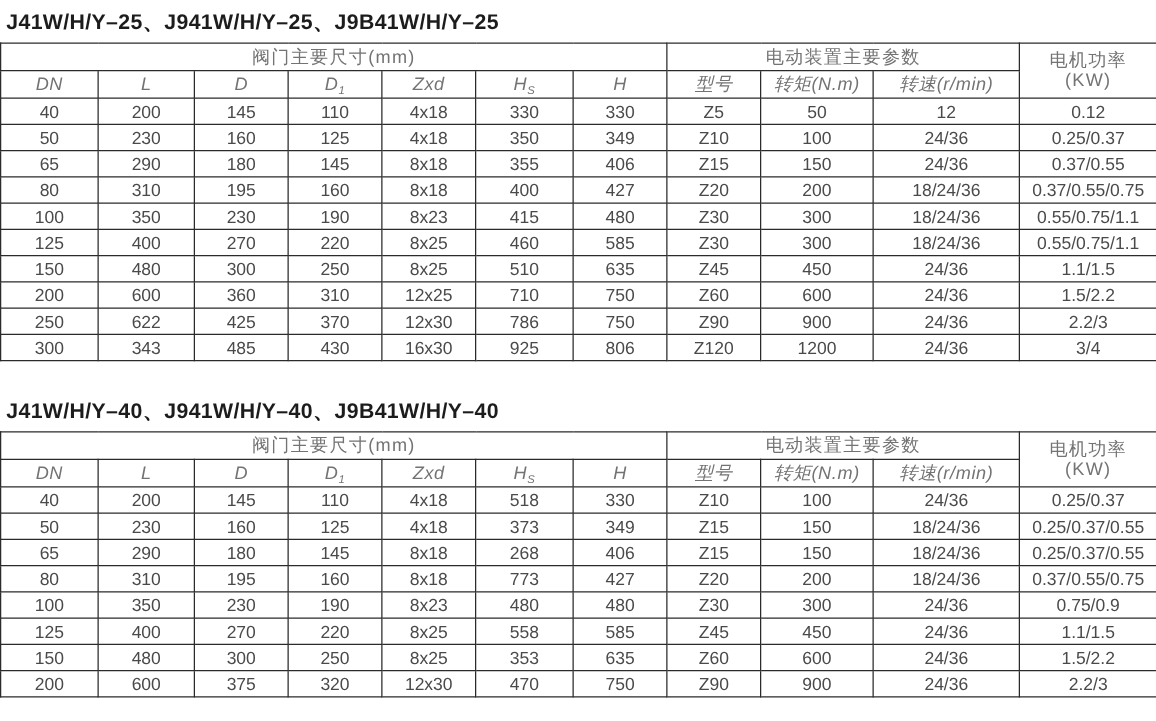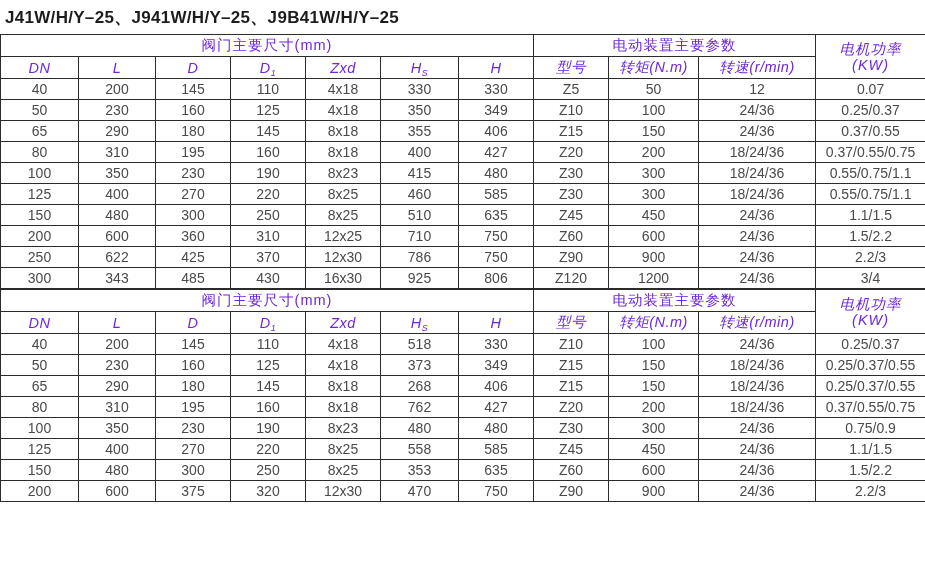--- a/index.html
+++ b/index.html
@@ -32,21 +32,21 @@
   }
   table.spec th, table.spec td {
     border: 1px solid #2b2b2b;
     text-align: center;
     vertical-align: middle;
     font-weight: normal;
     overflow: hidden;
     white-space: nowrap;
   }
   table.spec thead th {
-    color: #6d28d9;
+    color: #737373;
     font-size: 14.5px;
     height: 22px;
     letter-spacing: 1px;
   }
   table.spec thead tr.cols th {
     letter-spacing: 0.5px;
     font-style: italic;
   }
   table.spec td {
     color: #4a4a4a;
@@ -54,21 +54,20 @@
     height: 21px;
   }
   table.spec sub {
     font-size: 9px;
     line-height: 0;
     vertical-align: -3px;
   }
   .power-head div {
     line-height: 16px;
     letter-spacing: 1px;
-    font-style: italic;
   }
 </style>
 </head>
 <body>
 
 <div class="page">
 
   <h2 class="section-title">J41W/H/Y–25、J941W/H/Y–25、J9B41W/H/Y–25</h2>
 
   <table class="spec">
@@ -112,21 +111,21 @@
           <td>40</td>
           <td>200</td>
           <td>145</td>
           <td>110</td>
           <td>4x18</td>
           <td>330</td>
           <td>330</td>
           <td>Z5</td>
           <td>50</td>
           <td>12</td>
-          <td>0.07</td>
+          <td>0.12</td>
         </tr>
         <tr>
           <td>50</td>
           <td>230</td>
           <td>160</td>
           <td>125</td>
           <td>4x18</td>
           <td>350</td>
           <td>349</td>
           <td>Z10</td>
@@ -234,20 +233,21 @@
           <td>925</td>
           <td>806</td>
           <td>Z120</td>
           <td>1200</td>
           <td>24/36</td>
           <td>3/4</td>
         </tr>
       </tbody>
   </table>
 
+  <h2 class="section-title second">J41W/H/Y–40、J941W/H/Y–40、J9B41W/H/Y–40</h2>
 
   <table class="spec">
     <colgroup>
       <col style="width:78px">
         <col style="width:77px">
         <col style="width:75px">
       <col style="width:75px">
         <col style="width:75px">
         <col style="width:78px">
       <col style="width:75px">
@@ -317,21 +317,21 @@
           <td>150</td>
           <td>18/24/36</td>
           <td>0.25/0.37/0.55</td>
         </tr>
         <tr>
           <td>80</td>
           <td>310</td>
           <td>195</td>
           <td>160</td>
           <td>8x18</td>
-          <td>762</td>
+          <td>773</td>
           <td>427</td>
           <td>Z20</td>
           <td>200</td>
           <td>18/24/36</td>
           <td>0.37/0.55/0.75</td>
         </tr>
         <tr>
           <td>100</td>
           <td>350</td>
           <td>230</td>

